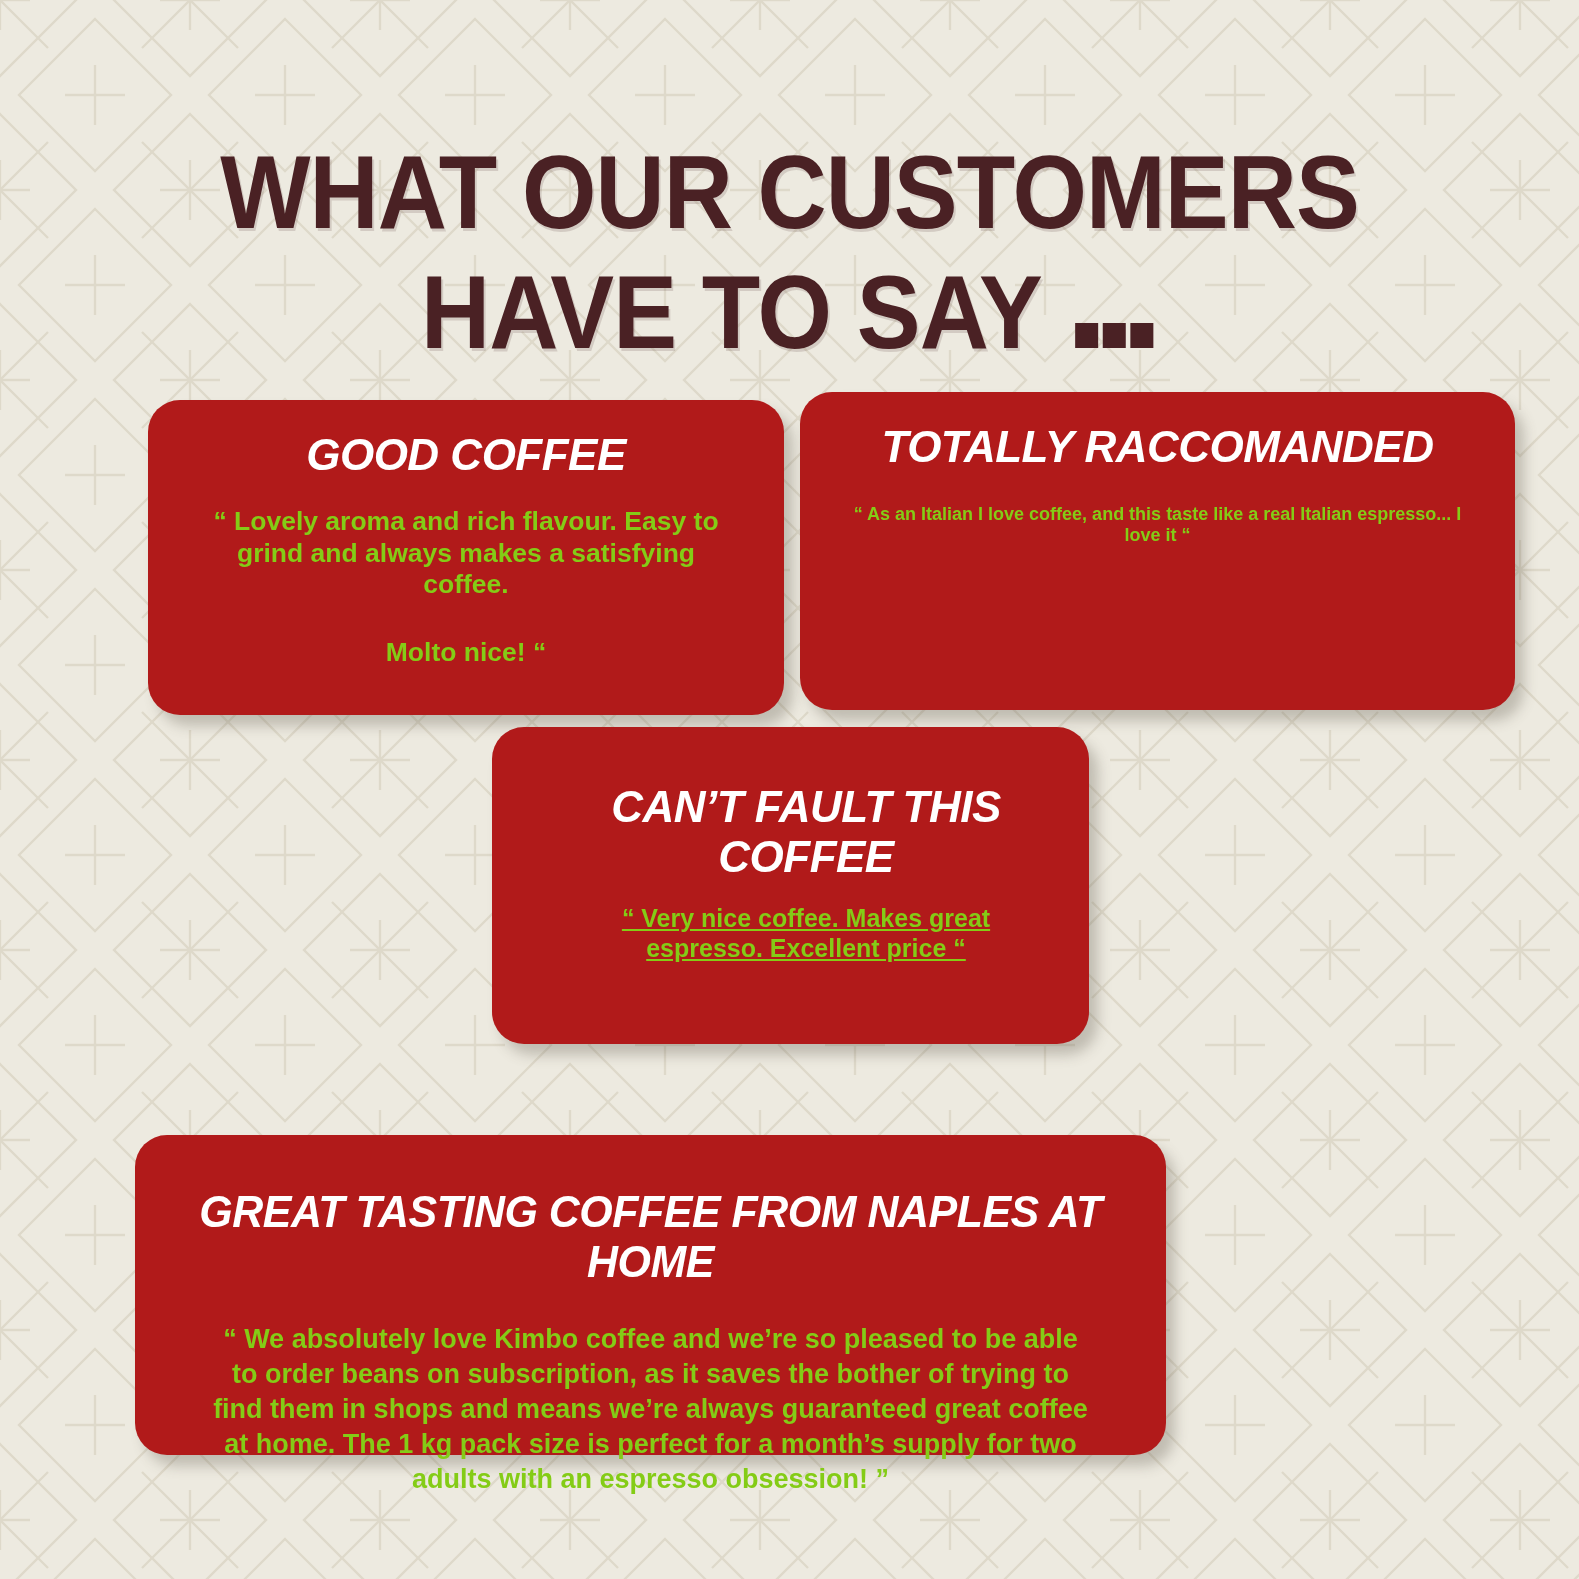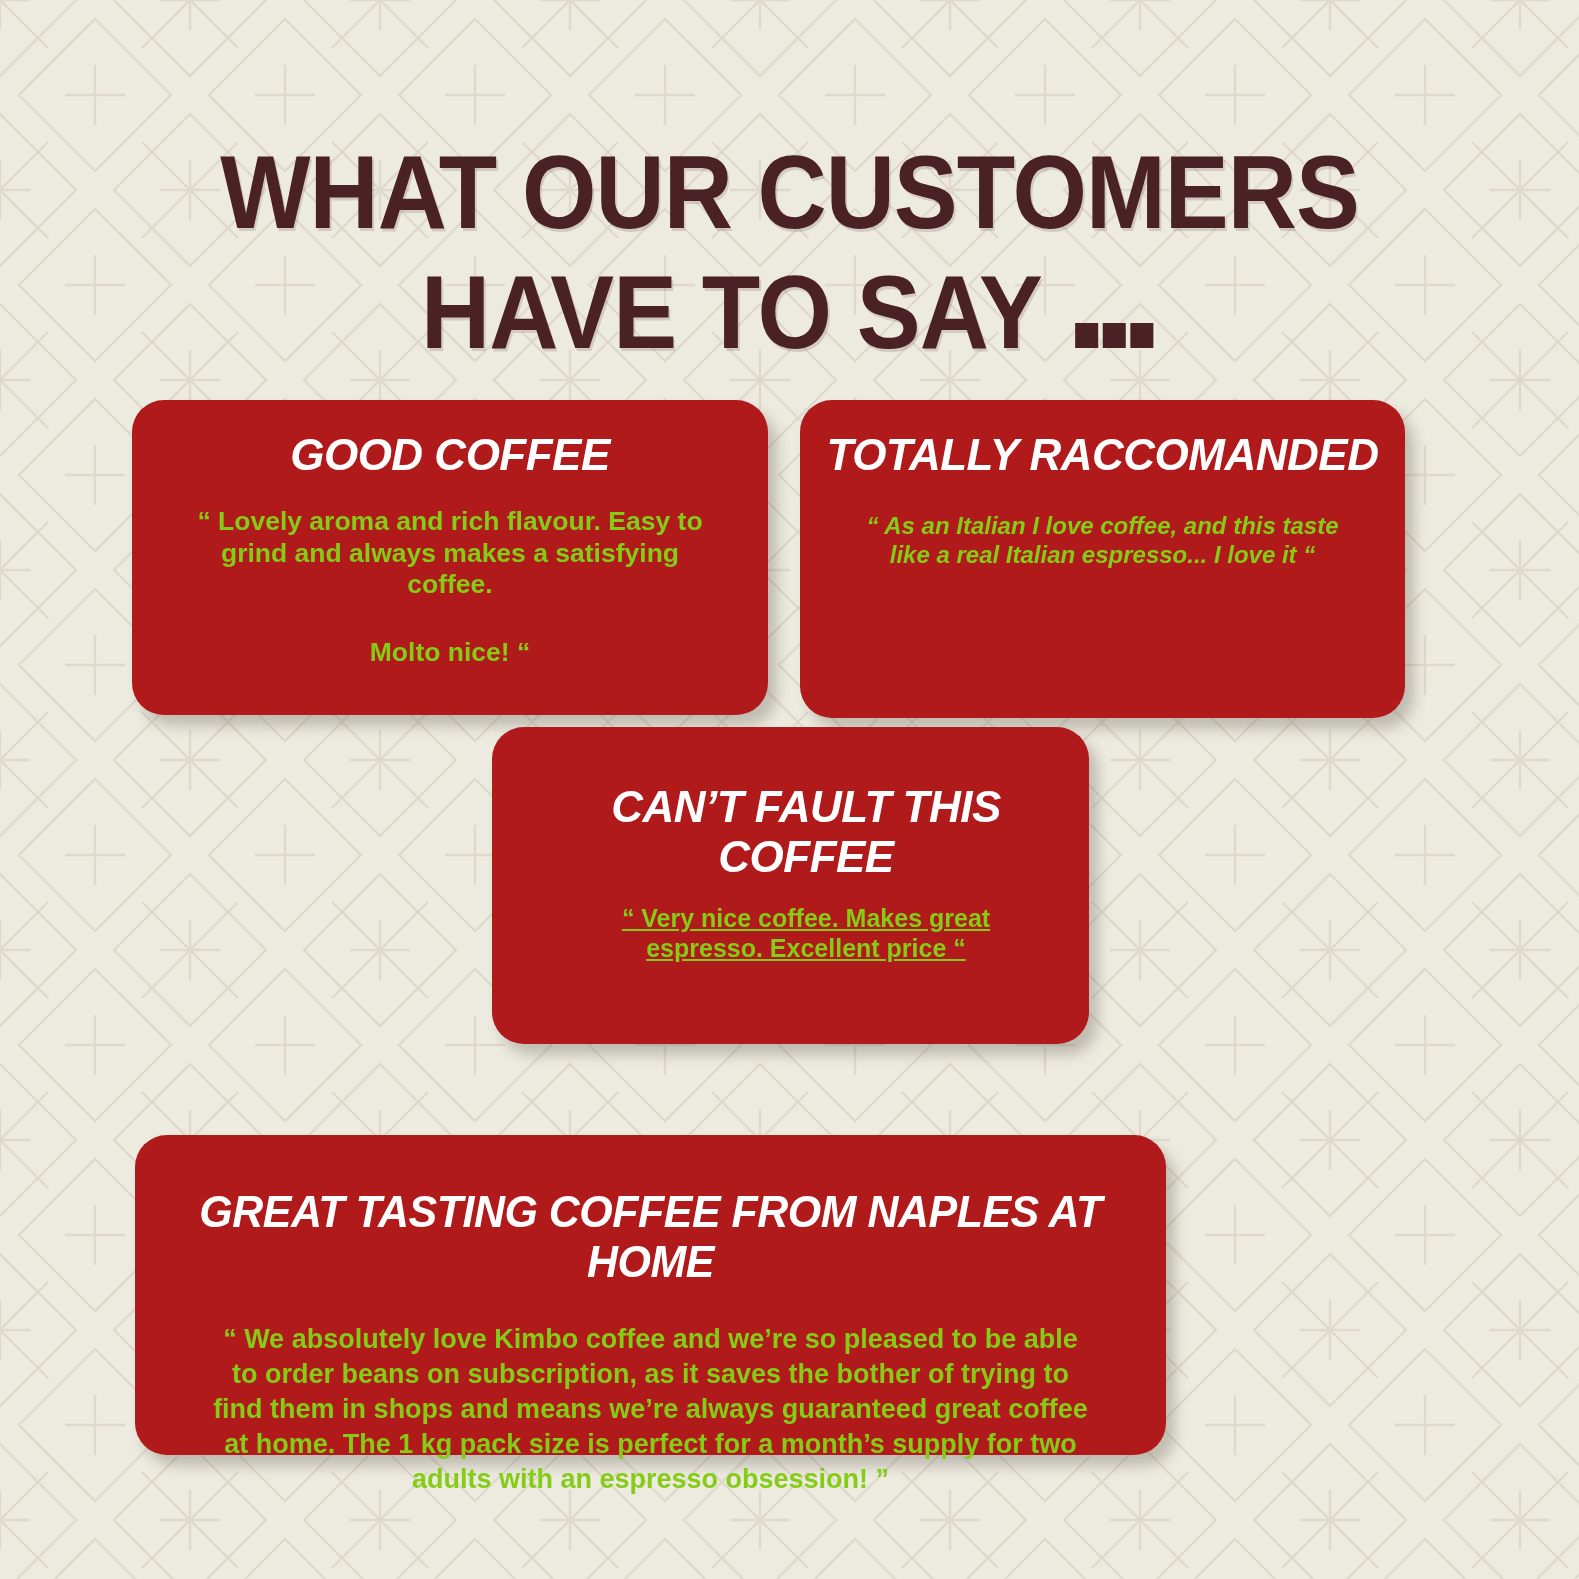--- a/index.html
+++ b/index.html
@@ -102,51 +102,50 @@
   .card-body p {
     margin: 0;
   }
 
   .card-body p + p {
     margin-top: 1.35em;
   }
 
   
   #card-good-coffee {
-    left: 132px;
+    left: 148px;
     top: 400px;
     width: 636px;
     height: 315px;
     padding: 30px 34px 0 34px;
   }
   #card-good-coffee .card-title {
     font-size: 44px;
     margin-bottom: 26px;
   }
   #card-good-coffee .card-body {
     font-size: 26.5px;
     padding: 0 14px;
   }
 
   
   #card-totally-raccomanded {
     left: 800px;
-    top: 400px;
-    width: 605px;
+    top: 392px;
+    width: 715px;
     height: 318px;
     padding: 30px 22px 0 22px;
   }
   #card-totally-raccomanded .card-title {
     font-size: 44px;
     margin-bottom: 32px;
   }
   #card-totally-raccomanded .card-body {
-    font-size: 24px;
+    font-size: 18px;
     padding: 0 22px;
-    font-style: italic;
   }
 
   
   #card-cant-fault {
     left: 492px;
     top: 727px;
     width: 597px;
     height: 317px;
     padding: 55px 29px 0 60px;
   }

